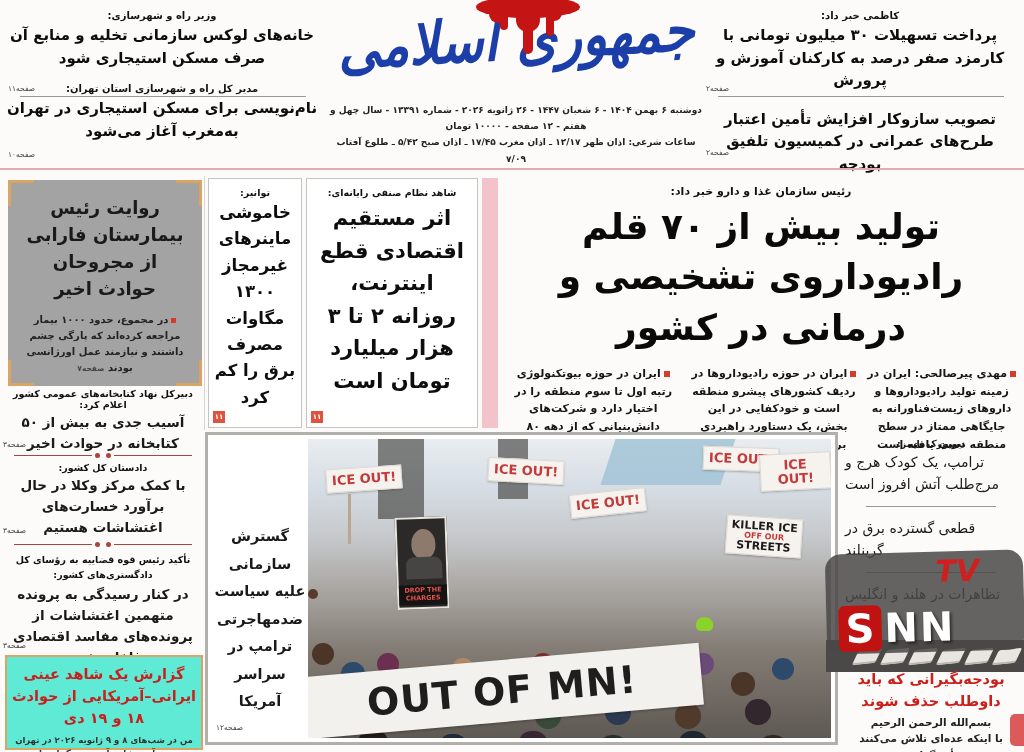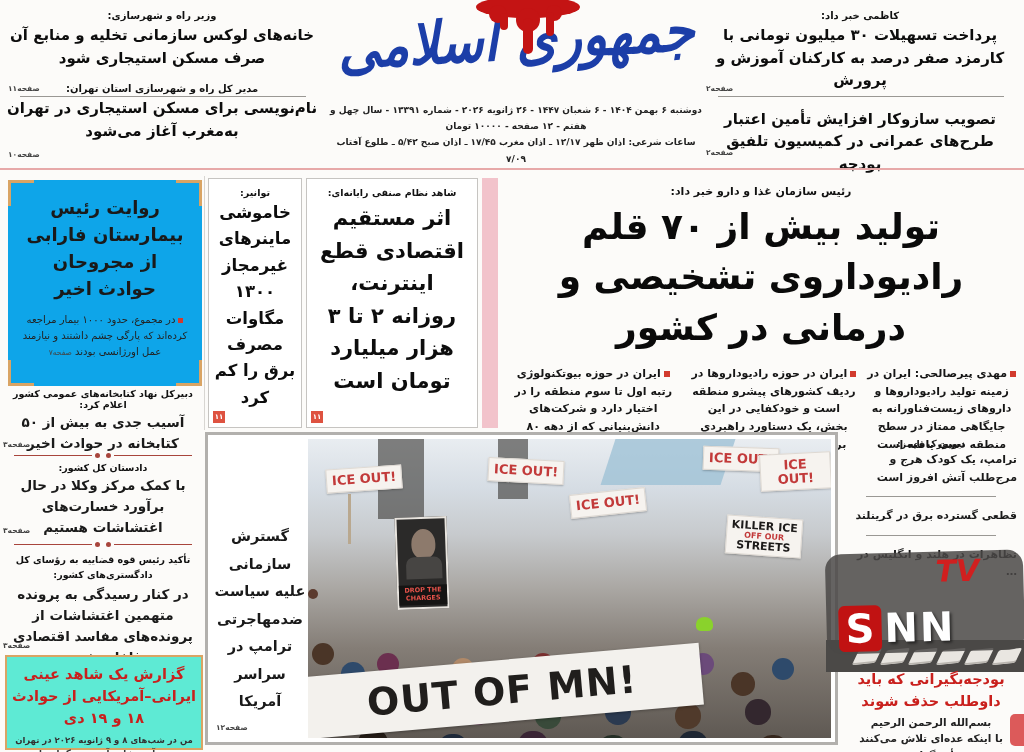--- a/index.html
+++ b/index.html
@@ -8,43 +8,43 @@
   .page {
     position:relative; width:1024px; height:752px; margin:0 auto;
     background:#fcfbf9; overflow:hidden; color:#1a1a1a;
   }
   
   .topblock { position:absolute; top:0; height:209px; width:312px; }
   .topblock.left { left:6px; }
   .topblock.right { right:8px; }
   .kicker { font-size:10px; font-weight:bold; text-align:center; color:#111; }
   .top-title { font-size:15px; font-weight:bold; text-align:center; line-height:1.5; color:#0d0d0d; }
-  .pagelabel { position:absolute; font-size:7.5px; font-weight:bold; color:#444; }
+  .pagelabel { position:absolute; font-size:7.5px; font-weight:normal; color:#444; }
   .hline { position:absolute; height:1px; background:#9a9894; }
   
   .masthead { position:absolute; left:330px; top:0; width:372px; height:168px; text-align:center; }
   .logo-wrap { position:relative; height:100px; }
   .logo-text {
     position:absolute; top:6px; right:0; width:100%;
     font-size:52px; font-weight:900; font-style:italic; color:#1c3ea8;
     transform:rotate(-3deg) scaleY(1.12); letter-spacing:-2px; line-height:1.3;
   }
   .blood { position:absolute; top:-4px; left:138px; width:120px; height:62px; z-index:3; }
   .dateline { font-size:9px; font-weight:bold; color:#222; line-height:1.8; }
   .datelines { position:absolute; top:102px; width:100%; }
   .rule-pink { position:absolute; top:168px; left:0; width:1024px; height:2px; background:#e7a9a9; }
   
-  .farabi-box { position:absolute; left:8px; top:180px; width:194px; height:206px; background:#0ea5e9; }
+  .farabi-box { position:absolute; left:8px; top:180px; width:194px; height:206px; background:#a3a3a3; }
   .corner { position:absolute; width:26px; height:26px; border:3px solid #d9a464; }
   .corner.tl { top:0; left:0; border-right:none; border-bottom:none; }
   .corner.tr { top:0; right:0; border-left:none; border-bottom:none; }
   .corner.bl { bottom:0; left:0; border-right:none; border-top:none; }
   .corner.br { bottom:0; right:0; border-left:none; border-top:none; }
   .farabi-title { padding:14px 14px 0; font-size:18px; font-weight:bold; text-align:center; line-height:1.5; }
-  .farabi-sub { padding:10px 12px 0; font-size:10px; font-weight:normal; text-align:center; line-height:1.6; color:#222; }
+  .farabi-sub { padding:10px 12px 0; font-size:10px; font-weight:bold; text-align:center; line-height:1.6; color:#222; }
   .leftcol-item { position:absolute; left:0; width:206px; }
   .leftcol-item .title { font-size:13.5px; font-weight:bold; text-align:center; line-height:1.55; padding:2px 8px 0; }
   .leftcol-item .kicker { font-size:9.5px; }
   .red-div { position:absolute; left:14px; width:178px; display:flex; align-items:center; }
   .red-div .seg { flex:1; height:1px; background:#a8453c; }
   .red-div .dot { width:5px; height:5px; border-radius:50%; background:#a8453c; margin:0 3px; }
   .witness-box { position:absolute; left:5px; top:655px; width:198px; height:95px; border:2px solid #d9a464; background:#5eead4; }
   .witness-title { padding-top:7px; font-size:14.5px; font-weight:bold; color:#c9201d; text-align:center; line-height:1.5; }
   .witness-body { padding:5px 6px 0; font-size:8.5px; font-weight:bold; color:#333; text-align:center; line-height:1.5; }
   
@@ -83,21 +83,21 @@
   .portrait-body { position:absolute; left:8px; top:38px; width:36px; height:22px; border-radius:8px 8px 0 0; background:#474543; }
   .portrait-strip { position:absolute; left:0; bottom:2px; width:100%; color:#e5524a; background:#151413;
                     font-size:6.5px; font-weight:900; text-align:center; direction:ltr; line-height:1.2; padding:2px 0; }
   .banner { position:absolute; left:-6px; bottom:16px; width:400px; height:62px; background:#f3f1ed;
             transform:rotate(-5deg); direction:ltr; text-align:center; line-height:62px;
             font-size:38px; font-weight:900; color:#201e1c; letter-spacing:1px; box-shadow:0 1px 3px rgba(0,0,0,.3); }
   .beanie { position:absolute; width:17px; height:14px; border-radius:50% 50% 30% 30%; background:#8ad22c; }
   
   .right-col { position:absolute; left:845px; top:432px; width:172px; }
   .rc-kicker { font-size:9.5px; font-weight:bold; text-align:center; padding-top:6px; }
-  .rc-title { font-size:11px; font-weight:bold; text-align:right; line-height:1.6; padding-top:2px; }
+  .rc-title { font-size:14px; font-weight:normal; text-align:left; line-height:1.6; padding-top:2px; }
   .rc-line { margin:10px auto 8px; width:130px; height:1px; background:#9a9894; }
   .note-title { position:absolute; left:845px; top:668px; width:172px; font-size:14.5px; font-weight:bold;
                 color:#c9201d; text-align:center; line-height:1.55; }
   .note-body { position:absolute; left:845px; top:714px; width:172px; font-size:10.5px; font-weight:bold;
                text-align:center; line-height:1.55; color:#222; }
   
   .keyboard { position:absolute; left:826px; top:640px; width:198px; height:32px; background:#4b4947;
               overflow:hidden; display:flex; align-items:center; gap:6px; padding:0 6px; }
   .key { width:22px; height:15px; background:#e9e6e1; border-radius:2px; transform:skewX(-30deg) rotate(-6deg);
          box-shadow:inset 0 -2px 0 #b9b5af; flex:none; }

